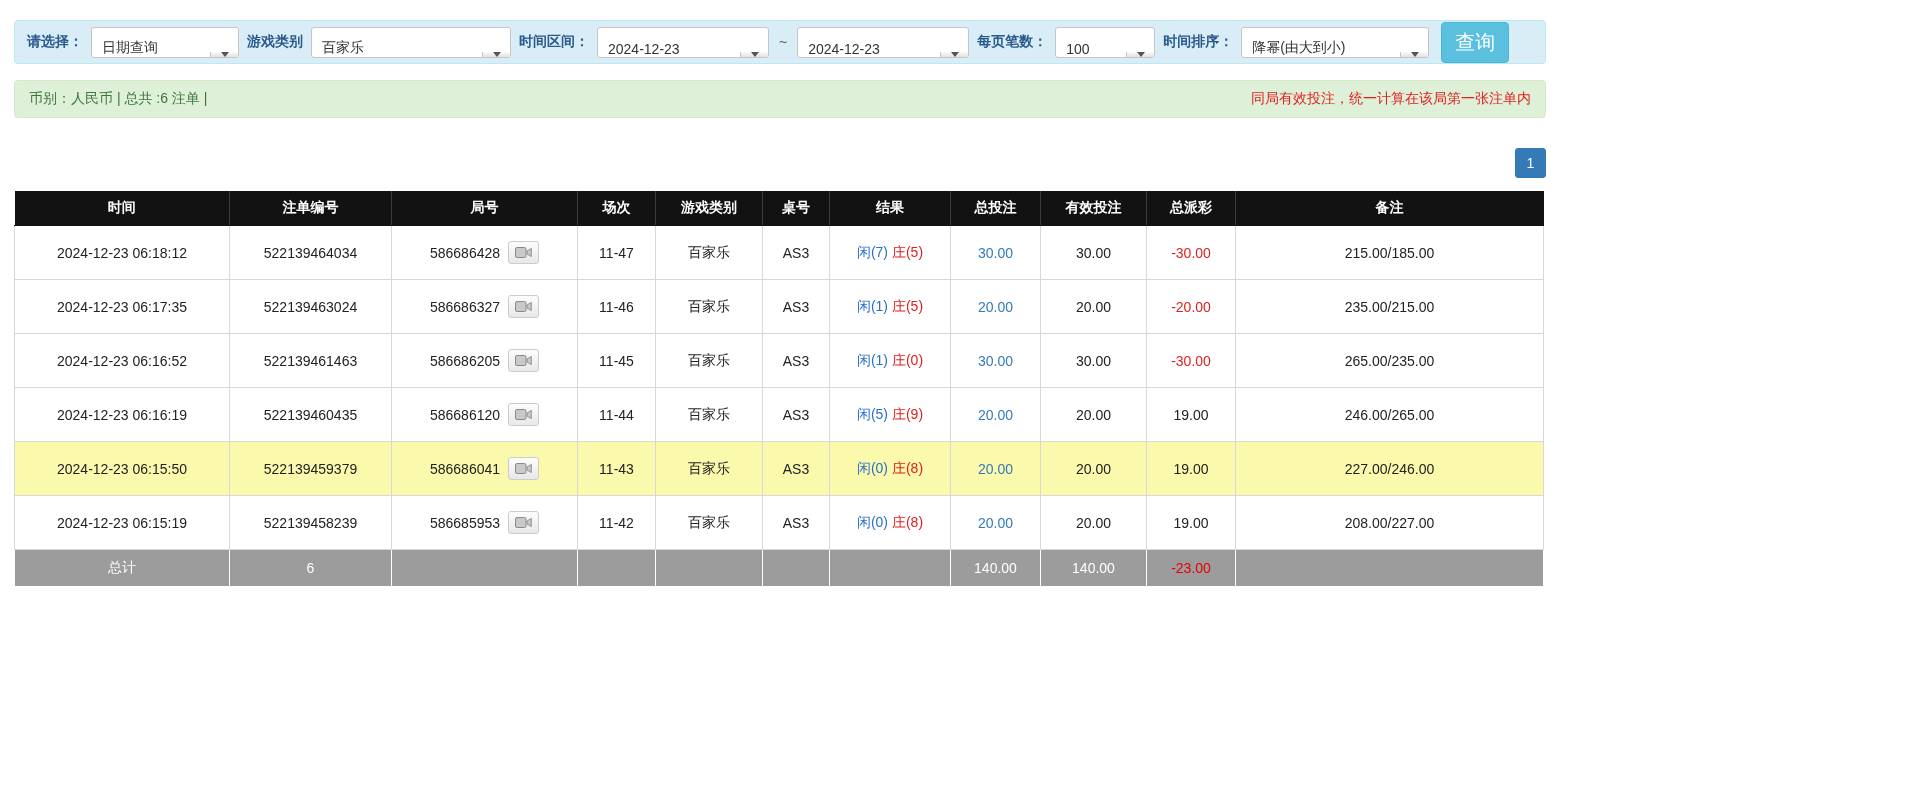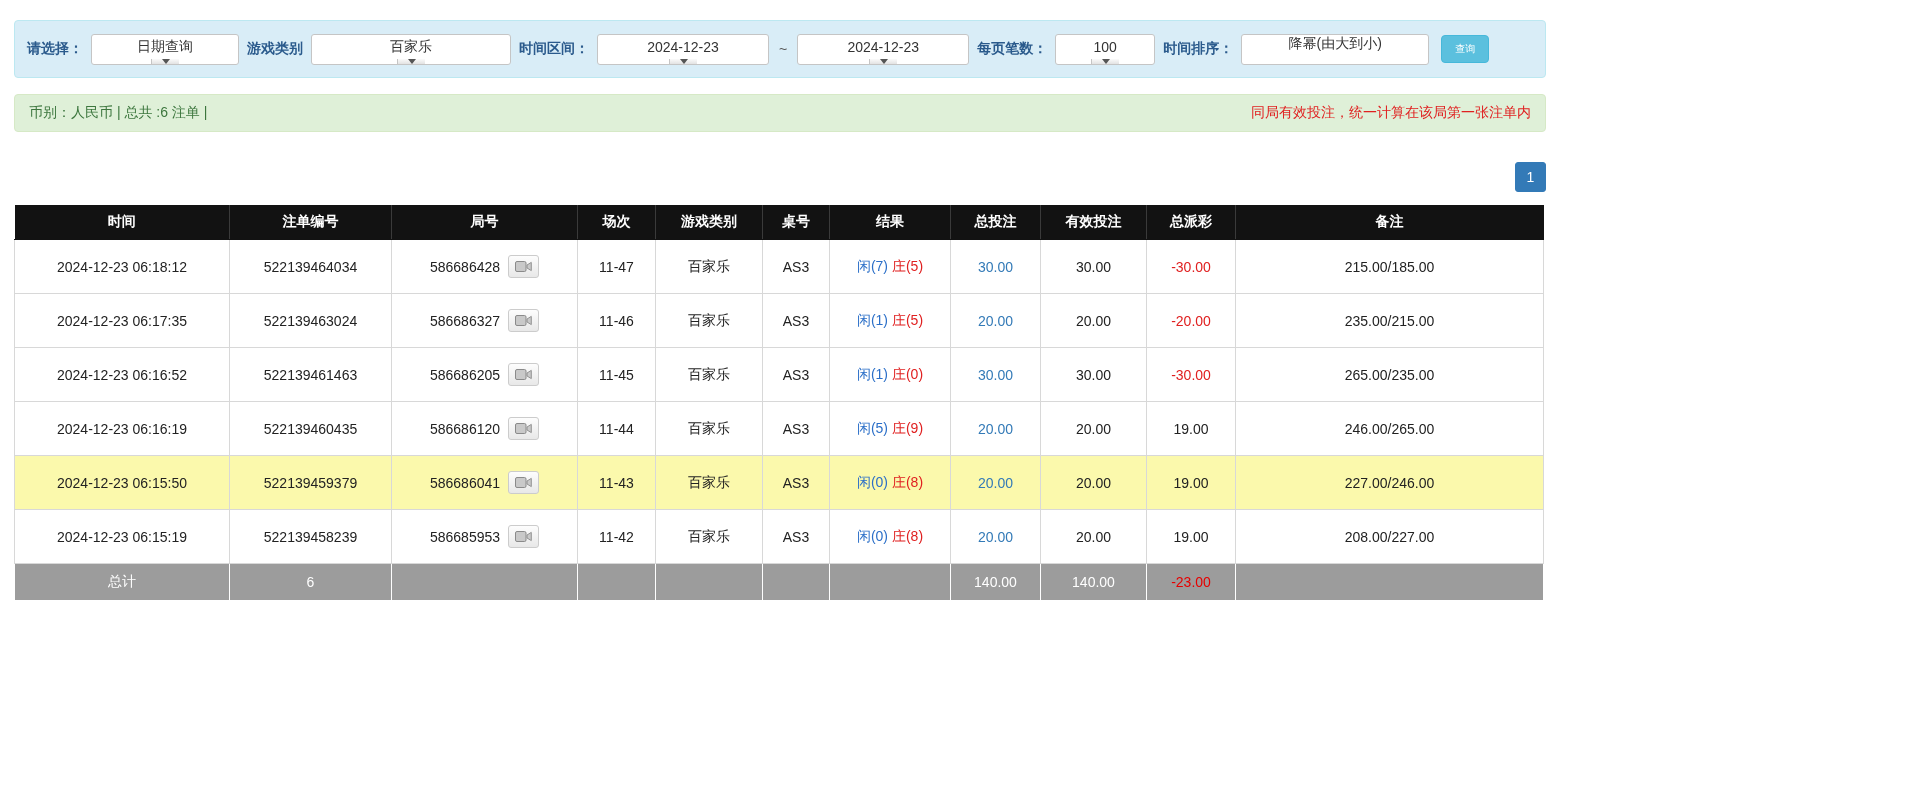--- a/index.html
+++ b/index.html
@@ -16,46 +16,46 @@
   .tab { padding: 9px 16px; cursor: pointer; font-size: 14px; margin-bottom: -1px; }
   .tab.active {
     background: #fff; border: 1px solid #ddd; border-bottom: 1px solid #fff;
     border-radius: 4px 4px 0 0; color: #555;
   }
   .tab.inactive { color: #337ab7; border: 1px solid transparent; }
 
   
   .filter-bar {
     margin-top: 20px; background: #d9edf7; border: 1px solid #bce8f1;
-    border-radius: 4px; padding: 6px 12px; height: 58px;
+    border-radius: 4px; padding: 6px 12px; height: 44px;
     display: flex; align-items: center; gap: 8px; white-space: nowrap;
   }
   .flabel { color: #2a5a8c; font-weight: bold; font-size: 14px; }
   .tilde { color: #555; padding: 0 2px; }
 
   .combo {
-    display: inline-flex; align-items: center; background: #fff;
-    border: 1px solid #c5c5c5; border-radius: 3px; height: 31px; overflow: hidden; flex-direction: column;
+    display: inline-flex; align-items: flex-end; background: #fff;
+    border: 1px solid #c5c5c5; border-radius: 3px; height: 31px; overflow: hidden;
   }
   .combo-text { padding: 0 10px; display: flex; align-items: center; flex: 1; color: #333; font-size: 14px; }
   .combo-btn {
     width: 28px; border: none; border-left: 1px solid #c5c5c5; cursor: pointer;
     background: linear-gradient(#fafafa, #e3e3e3);
     display: flex; align-items: center; justify-content: center;
   }
   .caret { width: 0; height: 0; border-left: 4px solid transparent; border-right: 4px solid transparent; border-top: 5px solid #555; }
   .w-select { width: 148px; }
   .w-game   { width: 200px; }
   .w-date   { width: 172px; }
   .w-size   { width: 100px; }
   .w-sort   { width: 188px; gap: 44px; }
 
   .search-btn {
     background: #5bc0de; border: 1px solid #46b8da; color: #fff;
-    padding: 6px 13px; border-radius: 4px; font-size: 10px; cursor: pointer; margin-left: 4px;
+    padding: 6px 13px; border-radius: 4px; font-size: 20px; cursor: pointer; margin-left: 4px;
   }
 
   
   .info-bar {
     margin-top: 16px; background: #dff0d8; border: 1px solid #d6e9c6; border-radius: 4px;
     padding: 9px 14px; display: flex; justify-content: space-between; align-items: center;
   }
   .info-left { color: #3c763d; font-size: 14px; }
   .info-right { color: #e02020; font-size: 14px; }
 

